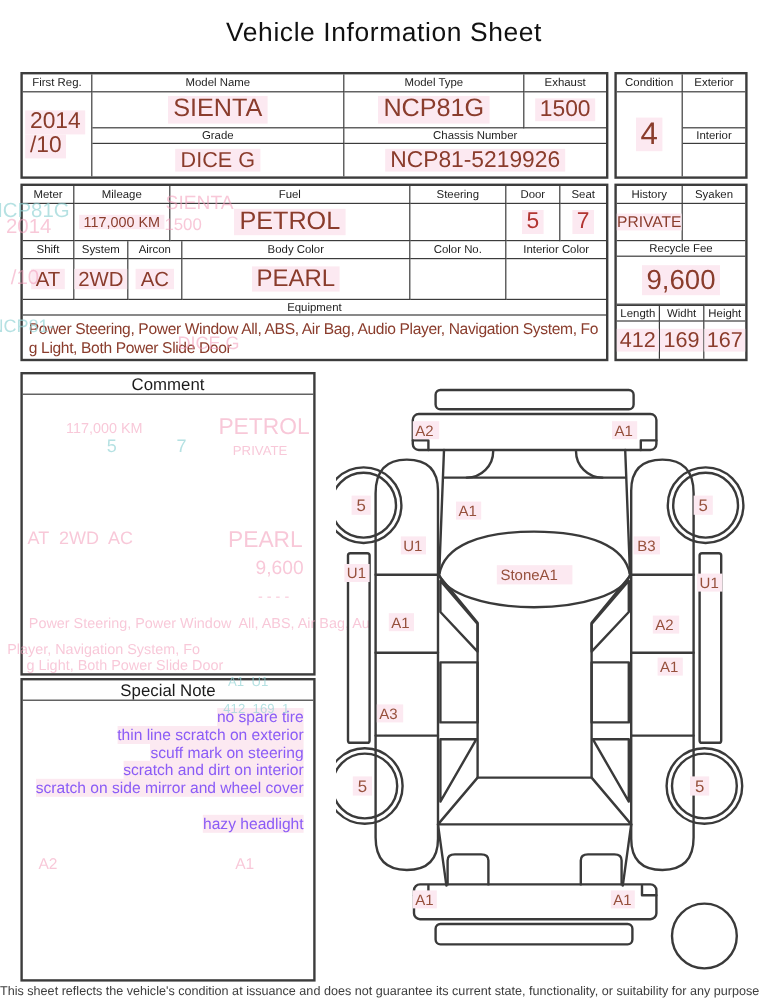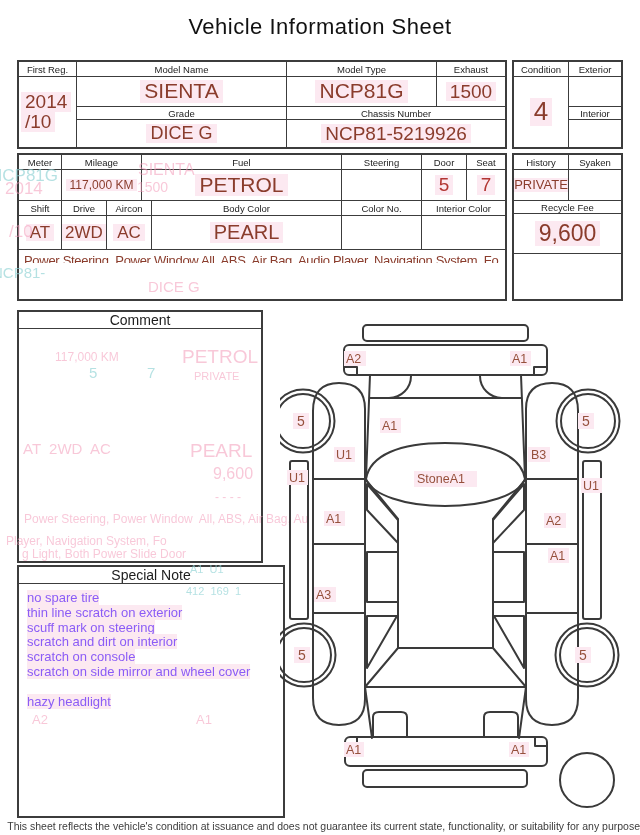--- a/index.html
+++ b/index.html
@@ -27,21 +27,21 @@
   .fs18{ font-size:18px; } .fs17{ font-size:17px; } .fs13{ font-size:13px; }
   .fs12{ font-size:12px; } .fs23{ font-size:23px; } .fs26{ font-size:26px; }
   .firstreg { flex-direction:column; align-items:flex-start; padding-left:2px; line-height:20px; }
   .equip-text { display:block; padding:3px 5px; font-size:13px; letter-spacing:-0.3px;
                 color:#8a3c2c; line-height:16px; word-break:break-all; text-align:left; }
   .hdr-row { height:17px; border-bottom:1px solid #3c3c3c; display:flex;
              align-items:center; justify-content:center; font-size:14px; color:#1c1c1c; }
   .sn-body { padding:7px 8px; }
   .sn-line { min-height:14.8px; line-height:14.8px; font-size:13px; color:#8b5cf6; }
   .sn-line span { background:#fce9f1; }
-  .footer { position:absolute; left:0; top:820px; width:100%; text-align:right;
+  .footer { position:absolute; left:0; top:820px; width:100%; text-align:left;
             font-size:10.5px; color:#3d3d3d; }
   .ghost { position:absolute; pointer-events:none; white-space:pre; font-family:"Liberation Sans",sans-serif; }
   .gpink { color:#f39cba; opacity:0.55; }
   .gcyan { color:#8fd2d4; opacity:0.65; }
   svg text { font-family:"Liberation Sans",sans-serif; fill:#96503c; }
   .diagram { position:absolute; left:280px; top:313px; z-index:3; }
   .ghost-layer { position:absolute; inset:0; z-index:2; }
 </style>
 </head>
 <body>
@@ -144,21 +144,21 @@
         </div>
       <div class="cell val red fs19">
           <span class="hl">5</span>
         </div>
       <div class="cell val red nbr fs19">
           <span class="hl">7</span>
         </div>
     </div>
     <div class="grid" style="grid-template-columns:43px 45px 45px 190px 80px 1fr;grid-template-rows:15px 34px;text-align:right;">
       <div class="cell lab">Shift</div>
-      <div class="cell lab">Drive</div>
+      <div class="cell lab">System</div>
       <div class="cell lab">Aircon</div>
       <div class="cell lab">Body Color</div>
       <div class="cell lab">Color No.</div>
       <div class="cell lab nbr">Interior Color</div>
       <div class="cell val fs17">
           <span class="hl">AT</span>
         </div>
       <div class="cell val fs17">
           <span class="hl">2WD</span>
         </div>
@@ -169,20 +169,21 @@
           <span class="hl">PEARL</span>
         </div>
       <div class="cell">
           <span></span>
         </div>
       <div class="cell nbr">
           <span></span>
         </div>
     </div>
     <div class="grid" style="grid-template-columns:1fr;grid-template-rows:13px 1fr;height:50px;">
+      <div class="cell lab nbr">Equipment</div>
       <div class="cell nbr nbb" style="align-items:flex-start;justify-content:flex-start;">
         <span class="equip-text">Power Steering, Power Window  All, ABS, Air Bag, Audio Player, Navigation System, Fog Light, Both Power Slide Door</span>
       </div>
     </div>
   </div>
 
   <div class="box" style="left:512px;top:153px;width:111px;height:148px;">
     <div class="grid" style="grid-template-columns:55px 1fr;grid-template-rows:15px 31px;">
       <div class="cell lab">History</div>
       <div class="cell lab nbr">Syaken</div>
@@ -192,38 +193,51 @@
       <div class="cell nbr">
           <span></span>
         </div>
     </div>
     <div class="grid" style="grid-template-columns:1fr;grid-template-rows:13px 40px;">
       <div class="cell lab nbr">Recycle Fee</div>
       <div class="cell val nbr fs23">
           <span class="hl">9,600</span>
         </div>
     </div>
+    <div class="grid" style="grid-template-columns:36px 37px 1fr;grid-template-rows:14px 1fr;height:45px;">
+      <div class="cell lab" style="border-top:1px solid #3c3c3c">Length</div>
+      <div class="cell lab" style="border-top:1px solid #3c3c3c">Widht</div>
+      <div class="cell lab nbr" style="border-top:1px solid #3c3c3c">Height</div>
+      <div class="cell val nbb fs18">
+          <span class="hl">412</span>
+        </div>
+      <div class="cell val nbb fs18">
+          <span class="hl">169</span>
+        </div>
+      <div class="cell val nbr nbb fs18">
+          <span class="hl">167</span>
+        </div>
+    </div>
   </div>
 
   <div class="box" style="left:17px;top:310px;width:246px;height:253px;">
     <div class="hdr-row">
         <span>Comment</span>
       </div>
   </div>
 
-  <div class="box" style="left:17px;top:565px;width:268px;height:253px;">
+  <div class="box" style="left:17px;top:565px;width:246px;height:253px;text-align:right;">
     <div class="hdr-row">
         <span>Special Note</span>
       </div>
     <div class="sn-body">
       <div class="sn-line"><span>no spare tire</span></div>
       <div class="sn-line"><span>thin line scratch on exterior</span></div>
       <div class="sn-line"><span>scuff mark on steering</span></div>
       <div class="sn-line"><span>scratch and dirt on interior</span></div>
-      <div class="sn-line"><span>scratch on console</span></div>
       <div class="sn-line"><span>scratch on side mirror and wheel cover</span></div>
       <div class="sn-line"><span></span></div>
       <div class="sn-line"><span>hazy headlight</span></div>
     </div>
   </div>
 
   <svg class="diagram" width="360" height="500" viewBox="0 0 360 500" xmlns="http://www.w3.org/2000/svg">
     <g stroke="#3a3a3a" stroke-width="2" fill="none" stroke-linejoin="round" stroke-linecap="round">
 
       <rect x="83" y="12" width="165" height="16" rx="4"></rect>

